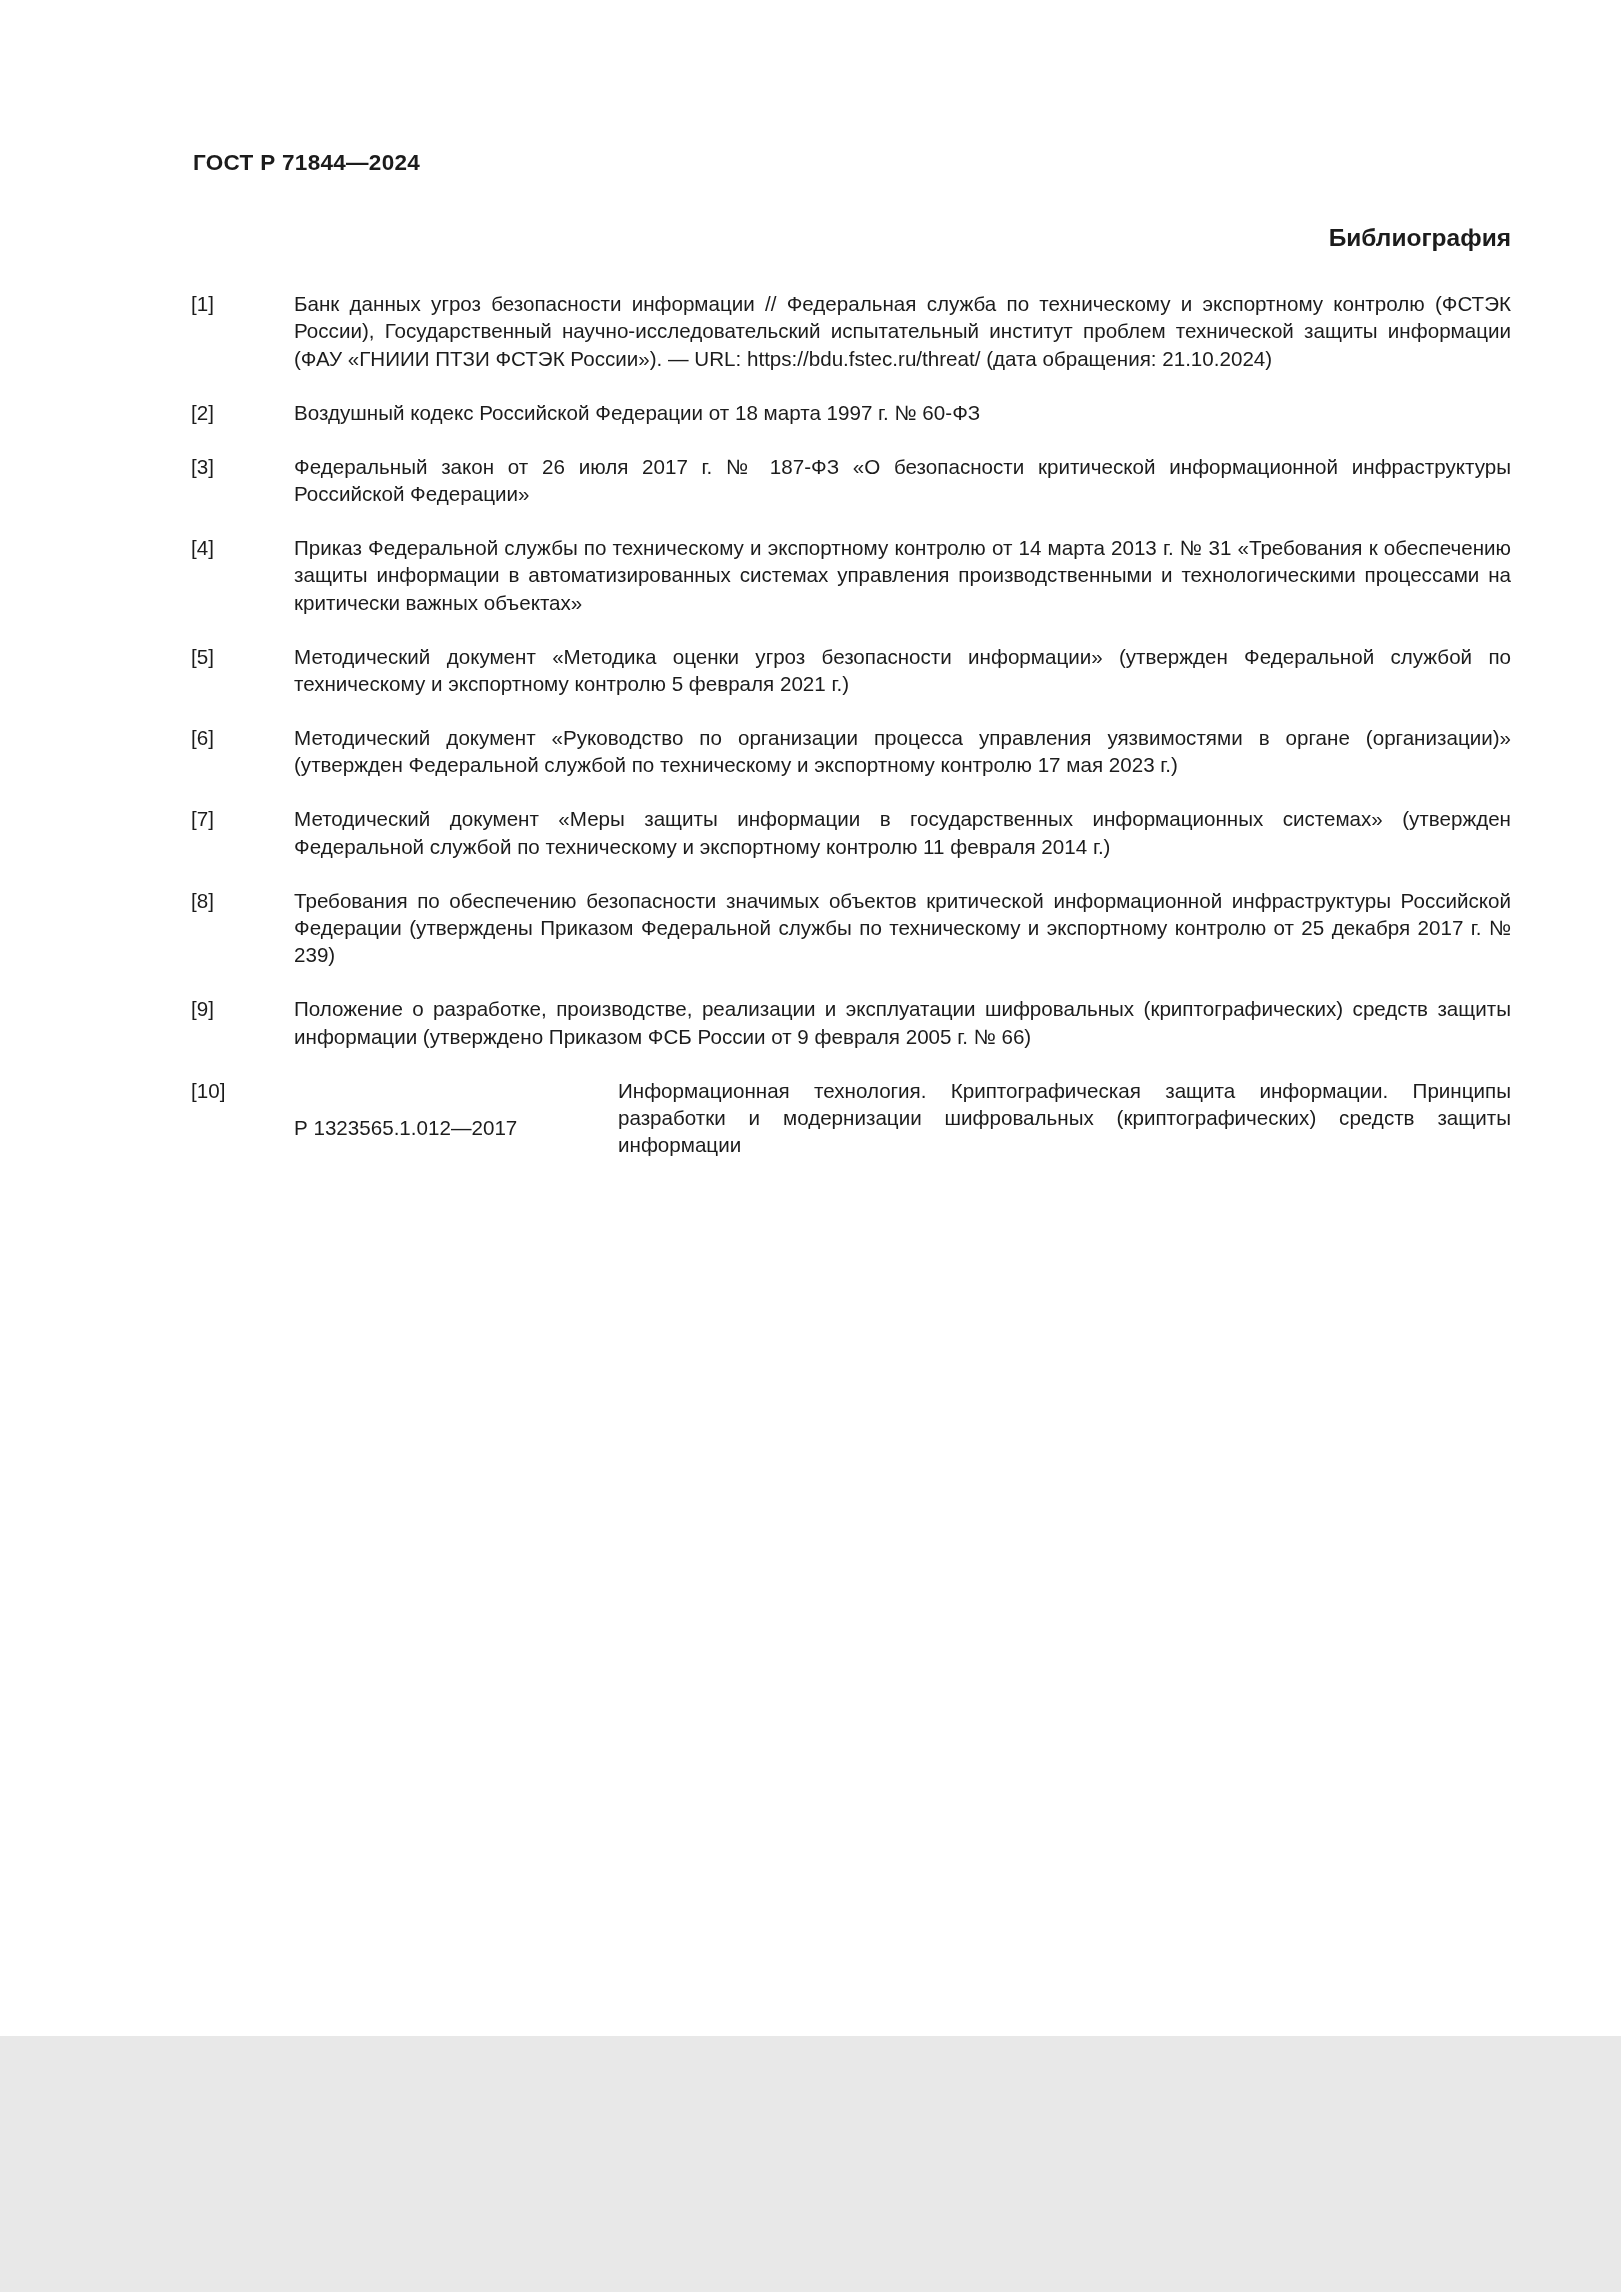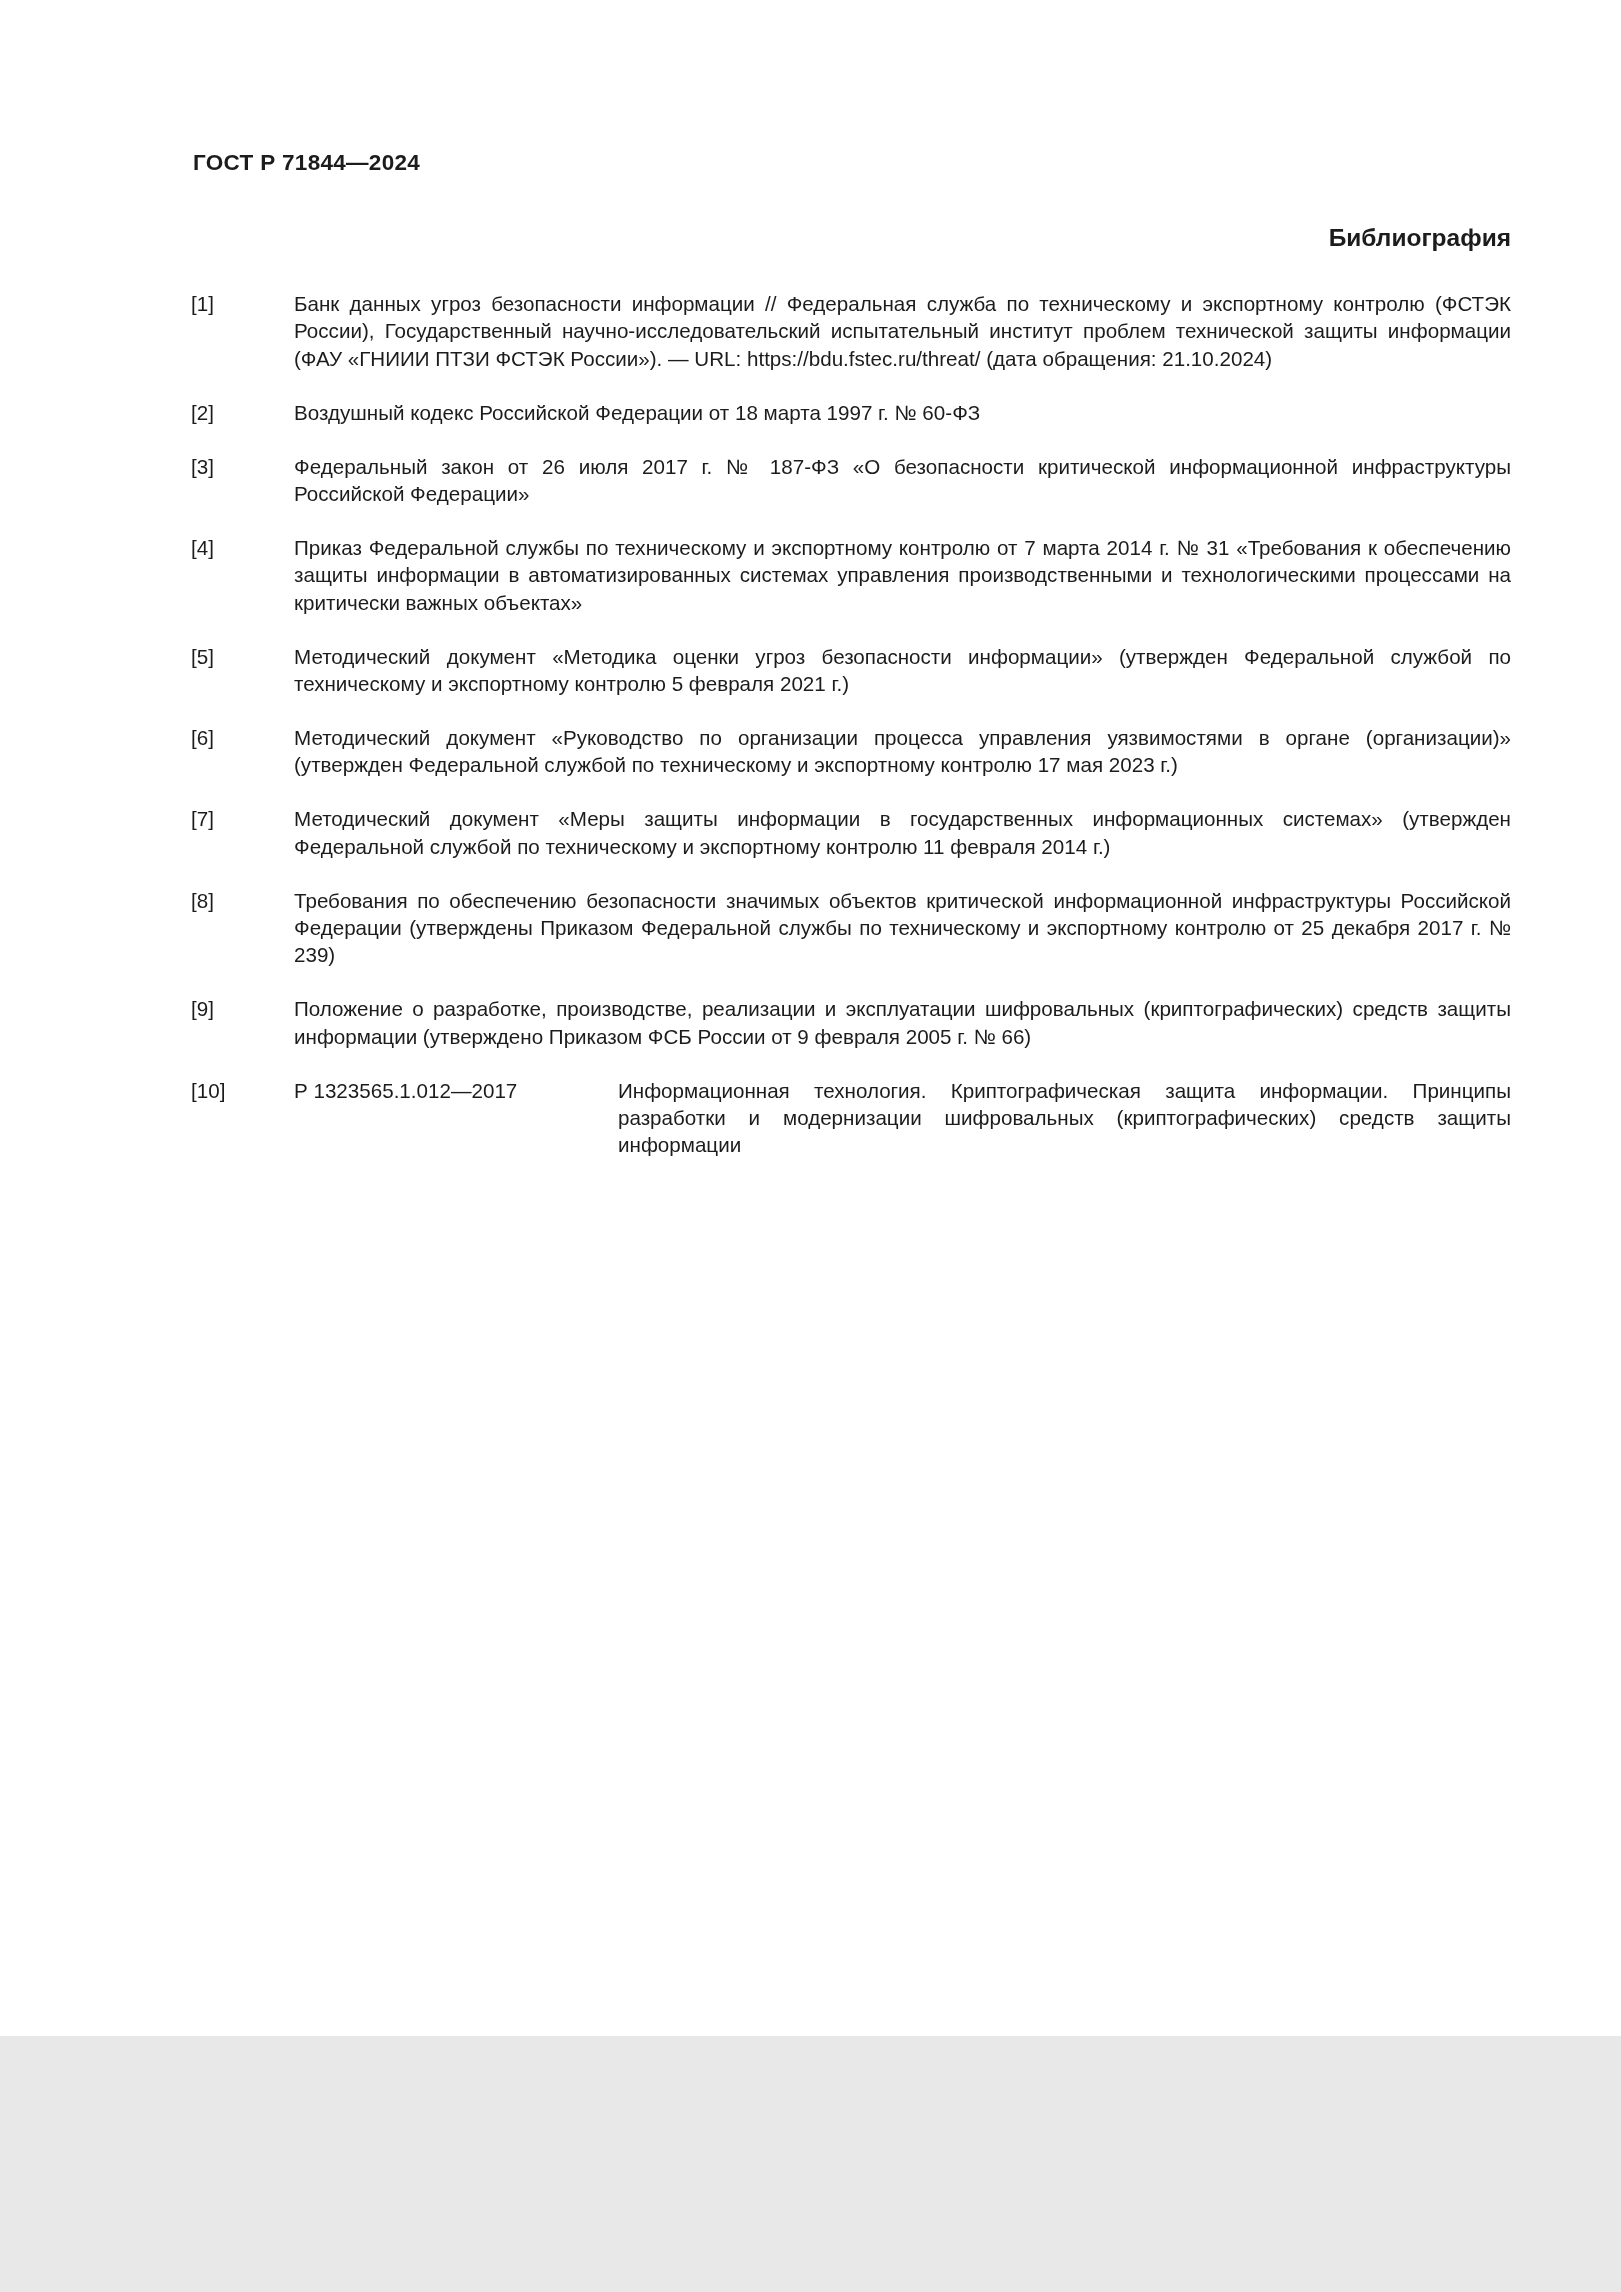--- a/index.html
+++ b/index.html
@@ -45,21 +45,21 @@
   }
   .ref-num {
     position: absolute;
     left: 0;
     top: 0;
   }
   .ref-text {
     text-align: justify;
   }
   .ref-cols { display: flex; }
-  .ref-desig { flex: 0 0 324px; }
+  .ref-desig { flex: 0 0 324px; margin-top: 37px; }
   .ref-desc { flex: 1 1 auto; text-align: justify; }
   .page-num {
     position: absolute;
     left: 193px;
     top: 2068px;
     font-size: 18px;
   }
 </style>
 </head>
 <body>
@@ -82,21 +82,21 @@
       <div class="ref-text">Воздушный кодекс Российской Федерации от 18 марта 1997 г. № 60-ФЗ</div>
     </div>
 
     <div class="ref">
       <span class="ref-num">[3]</span>
       <div class="ref-text">Федеральный закон от 26 июля 2017 г. № 187-ФЗ «О безопасности критической информационной инфра­структуры Российской Федерации»</div>
     </div>
 
     <div class="ref">
       <span class="ref-num">[4]</span>
-      <div class="ref-text">Приказ Федеральной службы по техническому и экспортному контролю от 7 марта 2014 г. № 31 «Требова­ния к обеспечению защиты информации в автоматизированных системах управления производственными и технологическими процессами на критически важных объектах»</div>
+      <div class="ref-text">Приказ Федеральной службы по техническому и экспортному контролю от 14 марта 2013 г. № 31 «Требова­ния к обеспечению защиты информации в автоматизированных системах управления производственными и технологическими процессами на критически важных объектах»</div>
     </div>
 
     <div class="ref">
       <span class="ref-num">[5]</span>
       <div class="ref-text">Методический документ «Методика оценки угроз безопасности информации» (утвержден Федеральной службой по техническому и экспортному контролю 5 февраля 2021 г.)</div>
     </div>
 
     <div class="ref">
       <span class="ref-num">[6]</span>
       <div class="ref-text">Методический документ «Руководство по организации процесса управления уязвимостями в органе (ор­ганизации)» (утвержден Федеральной службой по техническому и экспортному контролю 17 мая 2023 г.)</div>

